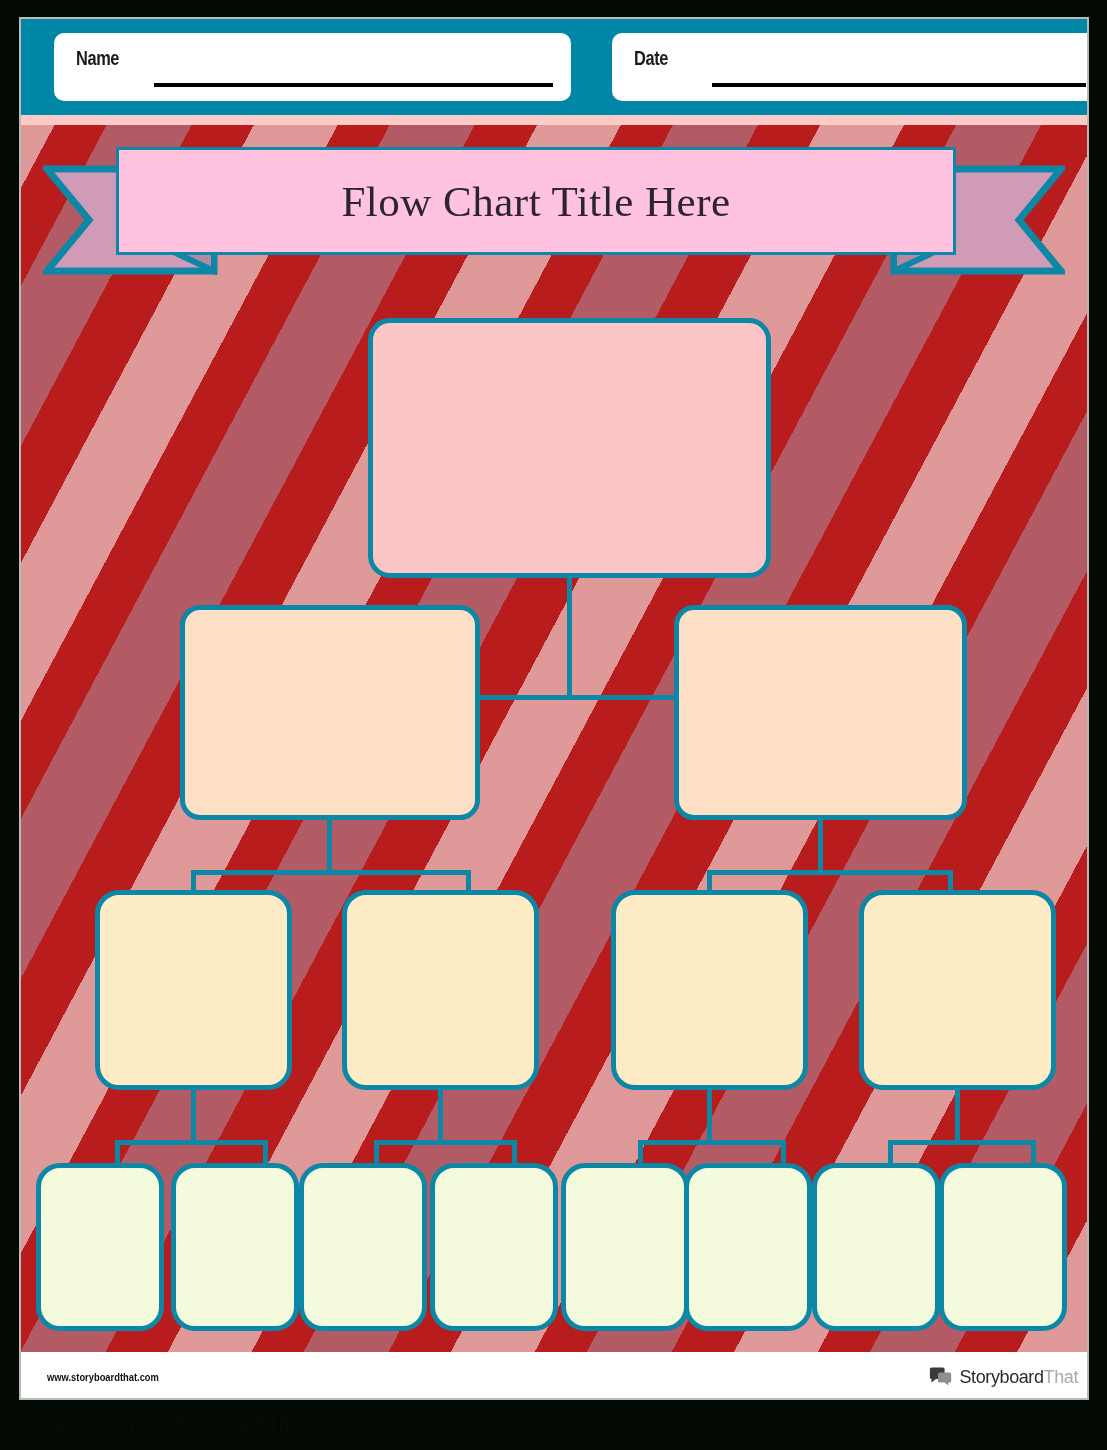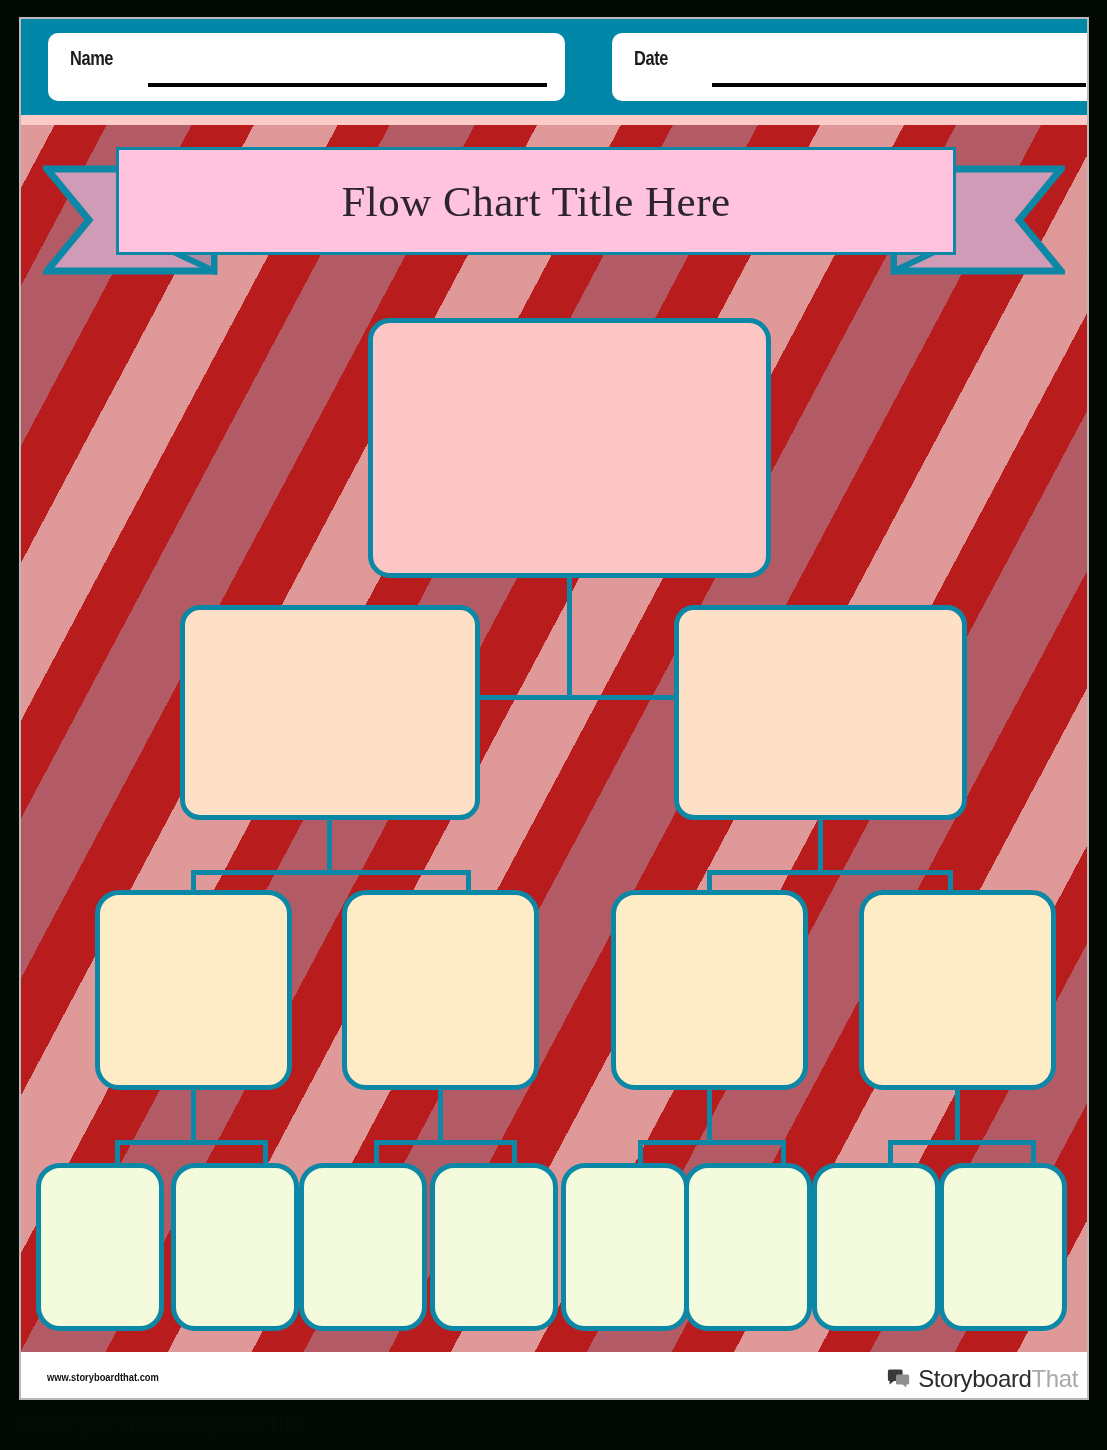--- a/index.html
+++ b/index.html
@@ -22,21 +22,21 @@
   
   #header-bar{
     position:absolute;left:0;top:0;width:100%;height:96px;
     background:#0087a8;
   }
   .field-card{
     position:absolute;top:14px;height:68px;
     background:#ffffff;border-radius:10px;
     box-sizing:border-box;
   }
-  #name-card{left:27px;width:517px;text-align:right;}
+  #name-card{left:33px;width:517px;text-align:right;}
   #date-card{left:591px;width:492px;}
   .field-label{
     position:absolute;left:22px;top:14px;
     font-family:"Liberation Sans", sans-serif;
     font-weight:bold;font-size:20px;color:#1b1b1b;
     letter-spacing:-0.5px;
     transform:scaleX(.82);transform-origin:left center;
   }
   .field-rule{
     position:absolute;height:4px;background:#000;
@@ -119,21 +119,21 @@
     font-weight:bold;font-size:11px;color:#111;
     transform:scaleX(.85);transform-origin:left center;
   }
   #footer-logo{
     position:absolute;right:17px;top:5px;
     display:flex;align-items:center;gap:7px;
   }
   #logo-mark{width:24px;height:24px;position:relative;}
   #logo-text{
     font-family:"Liberation Sans", sans-serif;
-    font-size:24px;letter-spacing:-.4px;white-space:nowrap;
+    font-size:18px;letter-spacing:-.4px;white-space:nowrap;
   }
   #logo-text .dark{color:#2b2b2b;}
   #logo-text .gray{color:#a9a9a9;}
 
   
   #bottom-caption{
     position:absolute;left:22px;top:1413px;
     font-family:"Liberation Sans", sans-serif;
     font-weight:bold;font-size:19px;
     color:#050d05;

